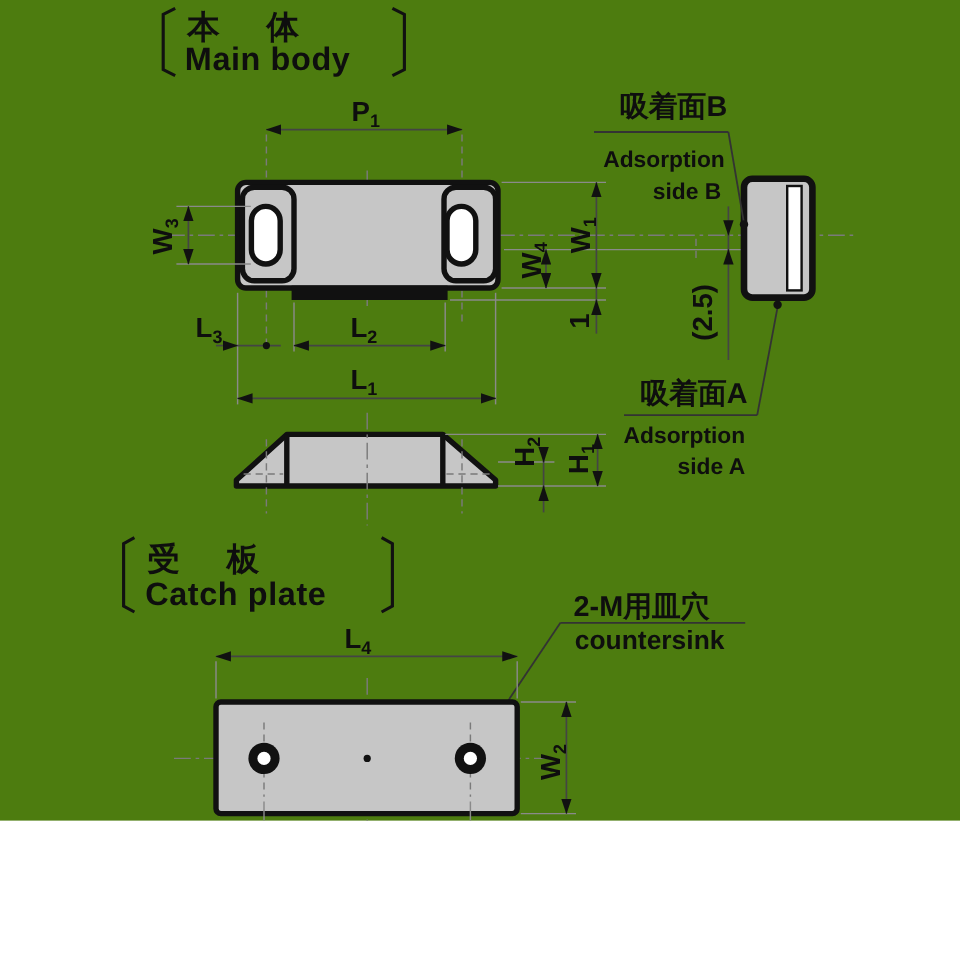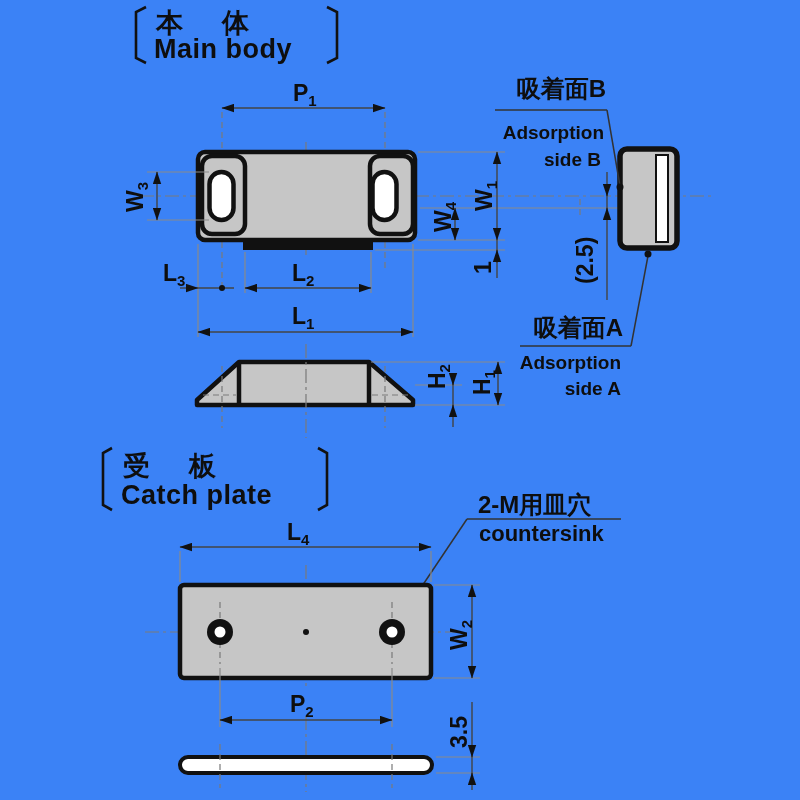--- a/index.html
+++ b/index.html
@@ -1,16 +1,16 @@
 <!DOCTYPE html>
 <html><head>
 <meta charset="utf-8">
 <style>
   html,body{margin:0;padding:0;background:#ffffff;}
-  .page{position:relative;width:800px;height:800px;background:#3b82f6;overflow:hidden;}
+  .page{position:relative;width:800px;height:684px;background:#4d7c0f;overflow:hidden;}
   svg{position:absolute;left:0;top:0;}
   text{fill:#0e0e0e;font-family:"Liberation Sans","DejaVu Sans",sans-serif;font-weight:bold;}
   .dt{font-size:23px;}                 
   .sub{font-size:15px;}
   .jp{font-size:24px;}
   .en{font-size:19px;}
   .title-jp{font-size:27px;letter-spacing:6px;}
   .title-en{font-size:27px;letter-spacing:0.5px;}
   .obj{stroke:#111;fill:none;stroke-width:4.5;stroke-linejoin:round;}
   .fillg{fill:#c6c6c6;}

